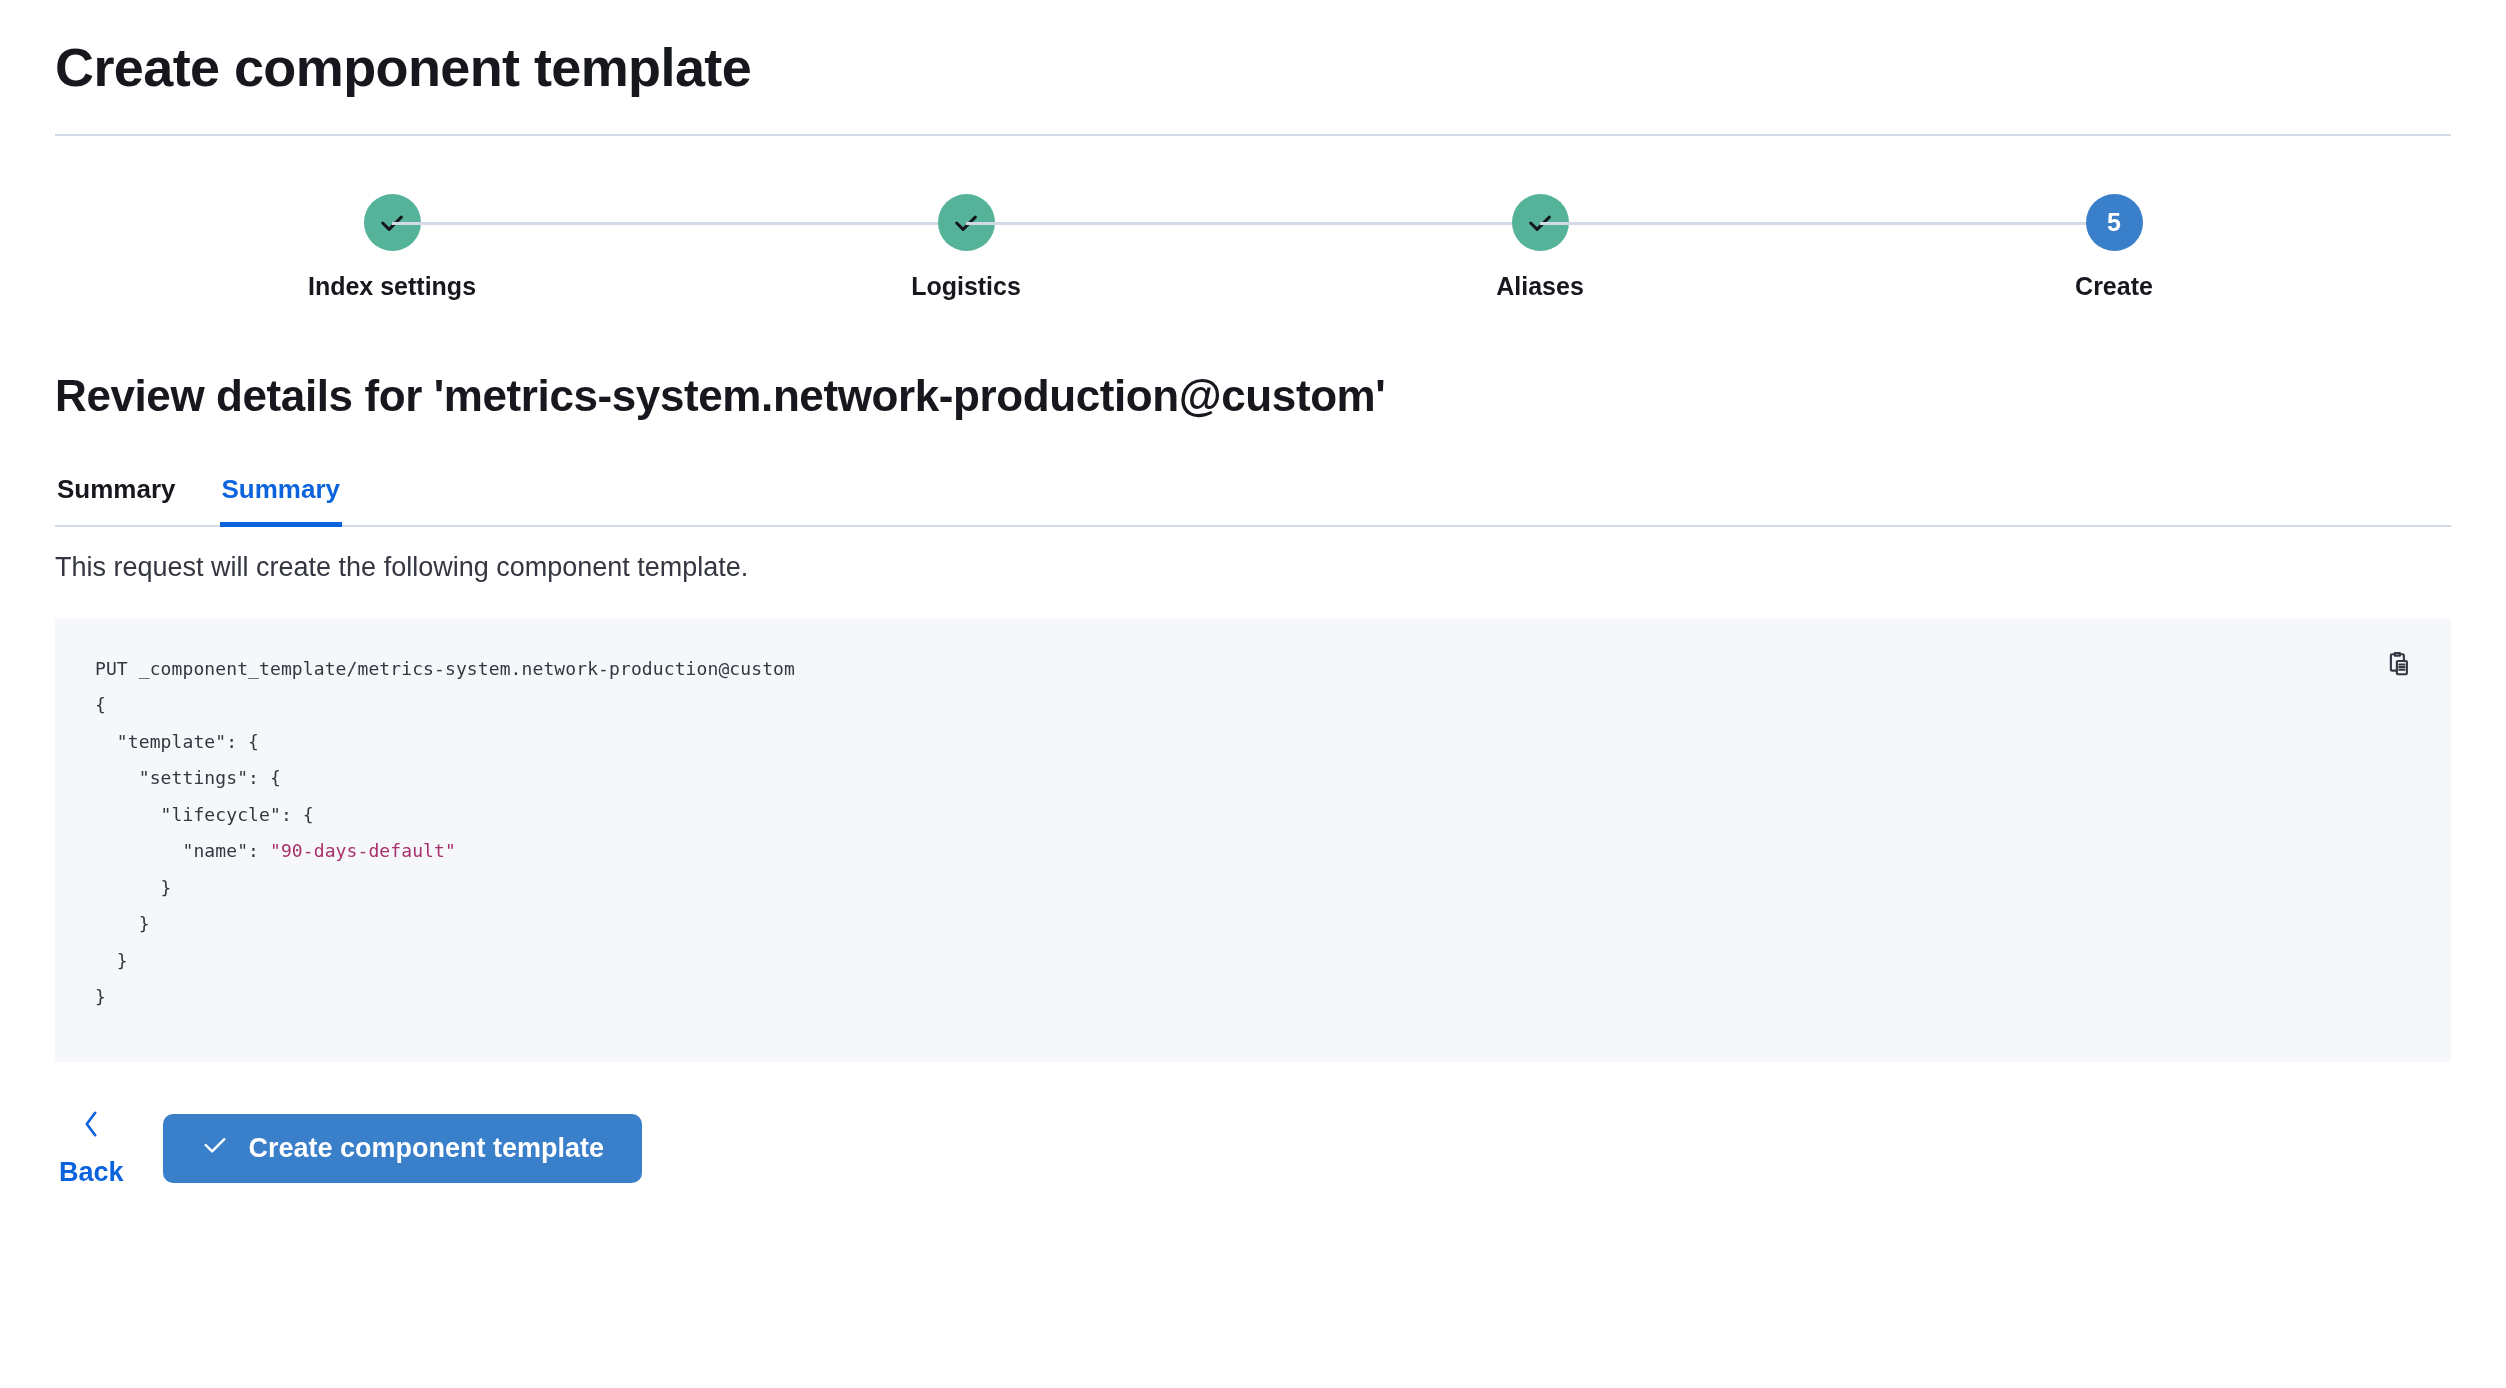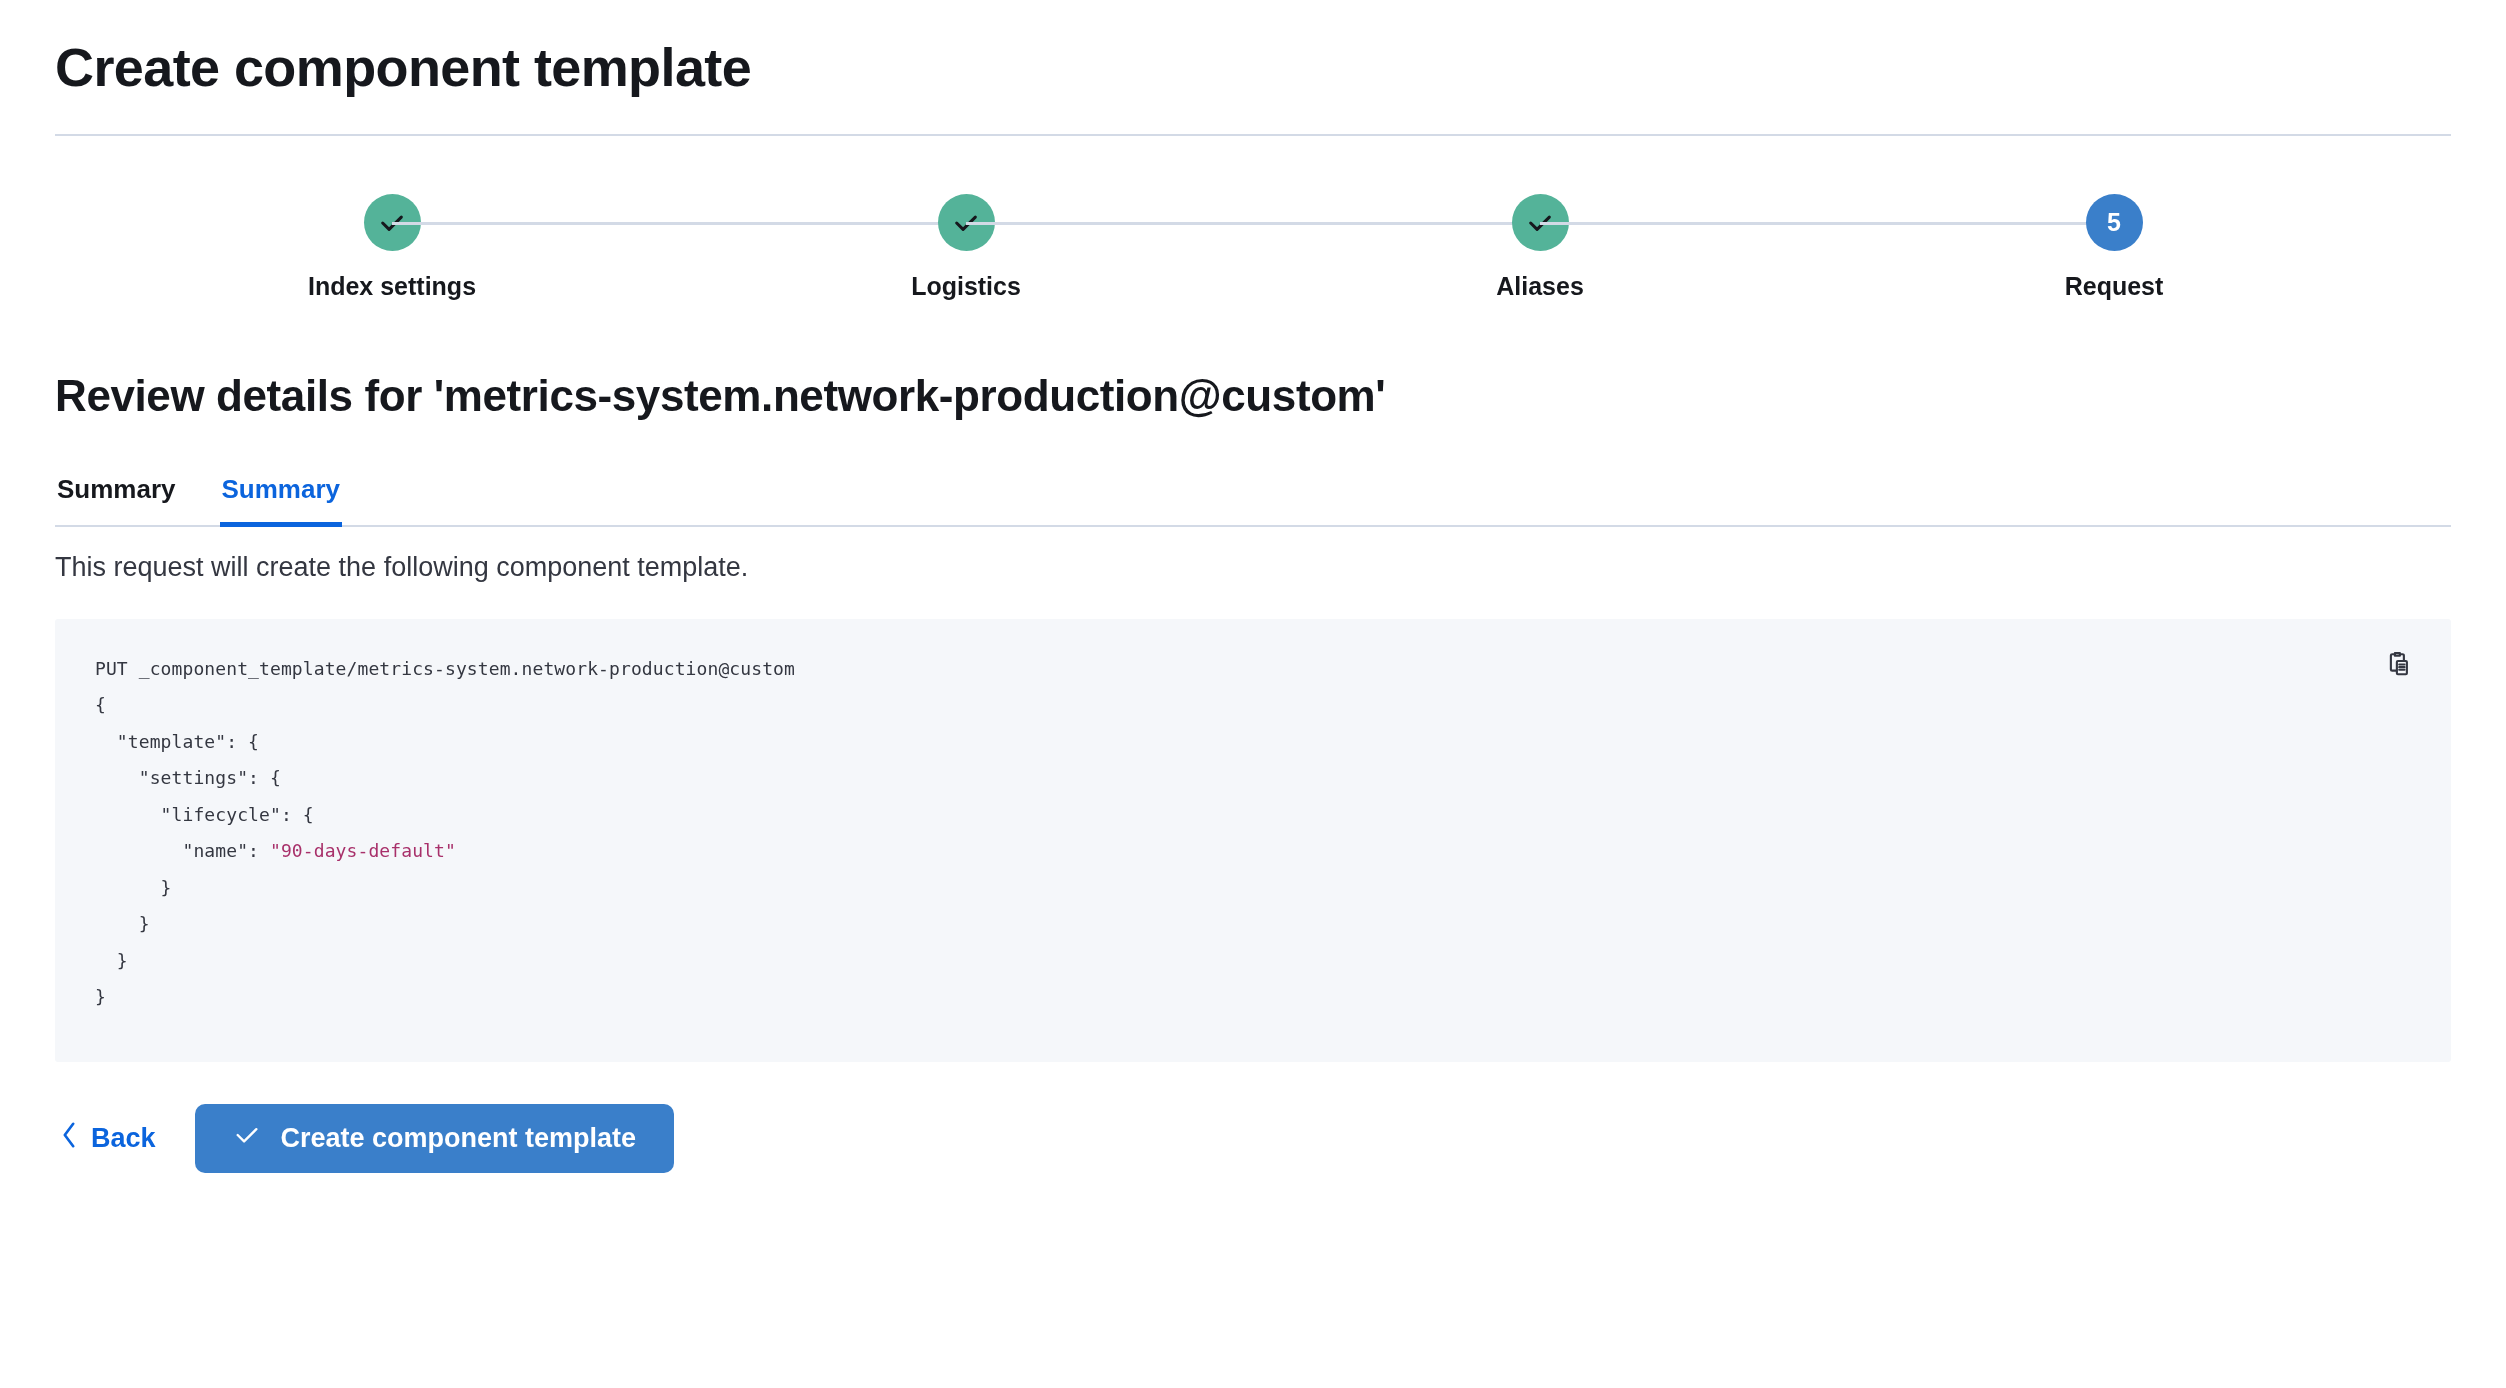--- a/index.html
+++ b/index.html
@@ -192,20 +192,21 @@
     align-items: center;
     gap: 12px;
     color: #0b64dd;
     font-size: 27px;
     font-weight: 600;
     cursor: pointer;
     background: none;
     border: none;
     padding: 6px 4px;
     font-family: "Liberation Sans", sans-serif;
+    flex-direction: column;
   }
 
   .primary-btn {
     display: flex;
     align-items: center;
     gap: 20px;
     background: #3a7fca;
     color: #ffffff;
     font-size: 27px;
     font-weight: 700;
@@ -255,21 +256,21 @@
           <svg width="28" height="28" viewBox="0 0 24 24" fill="none" stroke="#16181d" stroke-width="2.6" stroke-linecap="round" stroke-linejoin="round">
               <polyline points="4,12 9.5,17.5 20,7"></polyline>
             </svg>
         </span>
       </div>
       <div class="step-label">Aliases</div>
     </div>
 
     <div class="step">
       <div class="step-circle current">5</div>
-      <div class="step-label">Request</div>
+      <div class="step-label">Create</div>
     </div>
 
   </div>
 
   <h2 class="review-heading">Review details for 'metrics-system.network-production@custom'</h2>
 
   <div class="tabs">
     <button class="tab">Summary</button>
     <button class="tab selected">Summary</button>
   </div>

